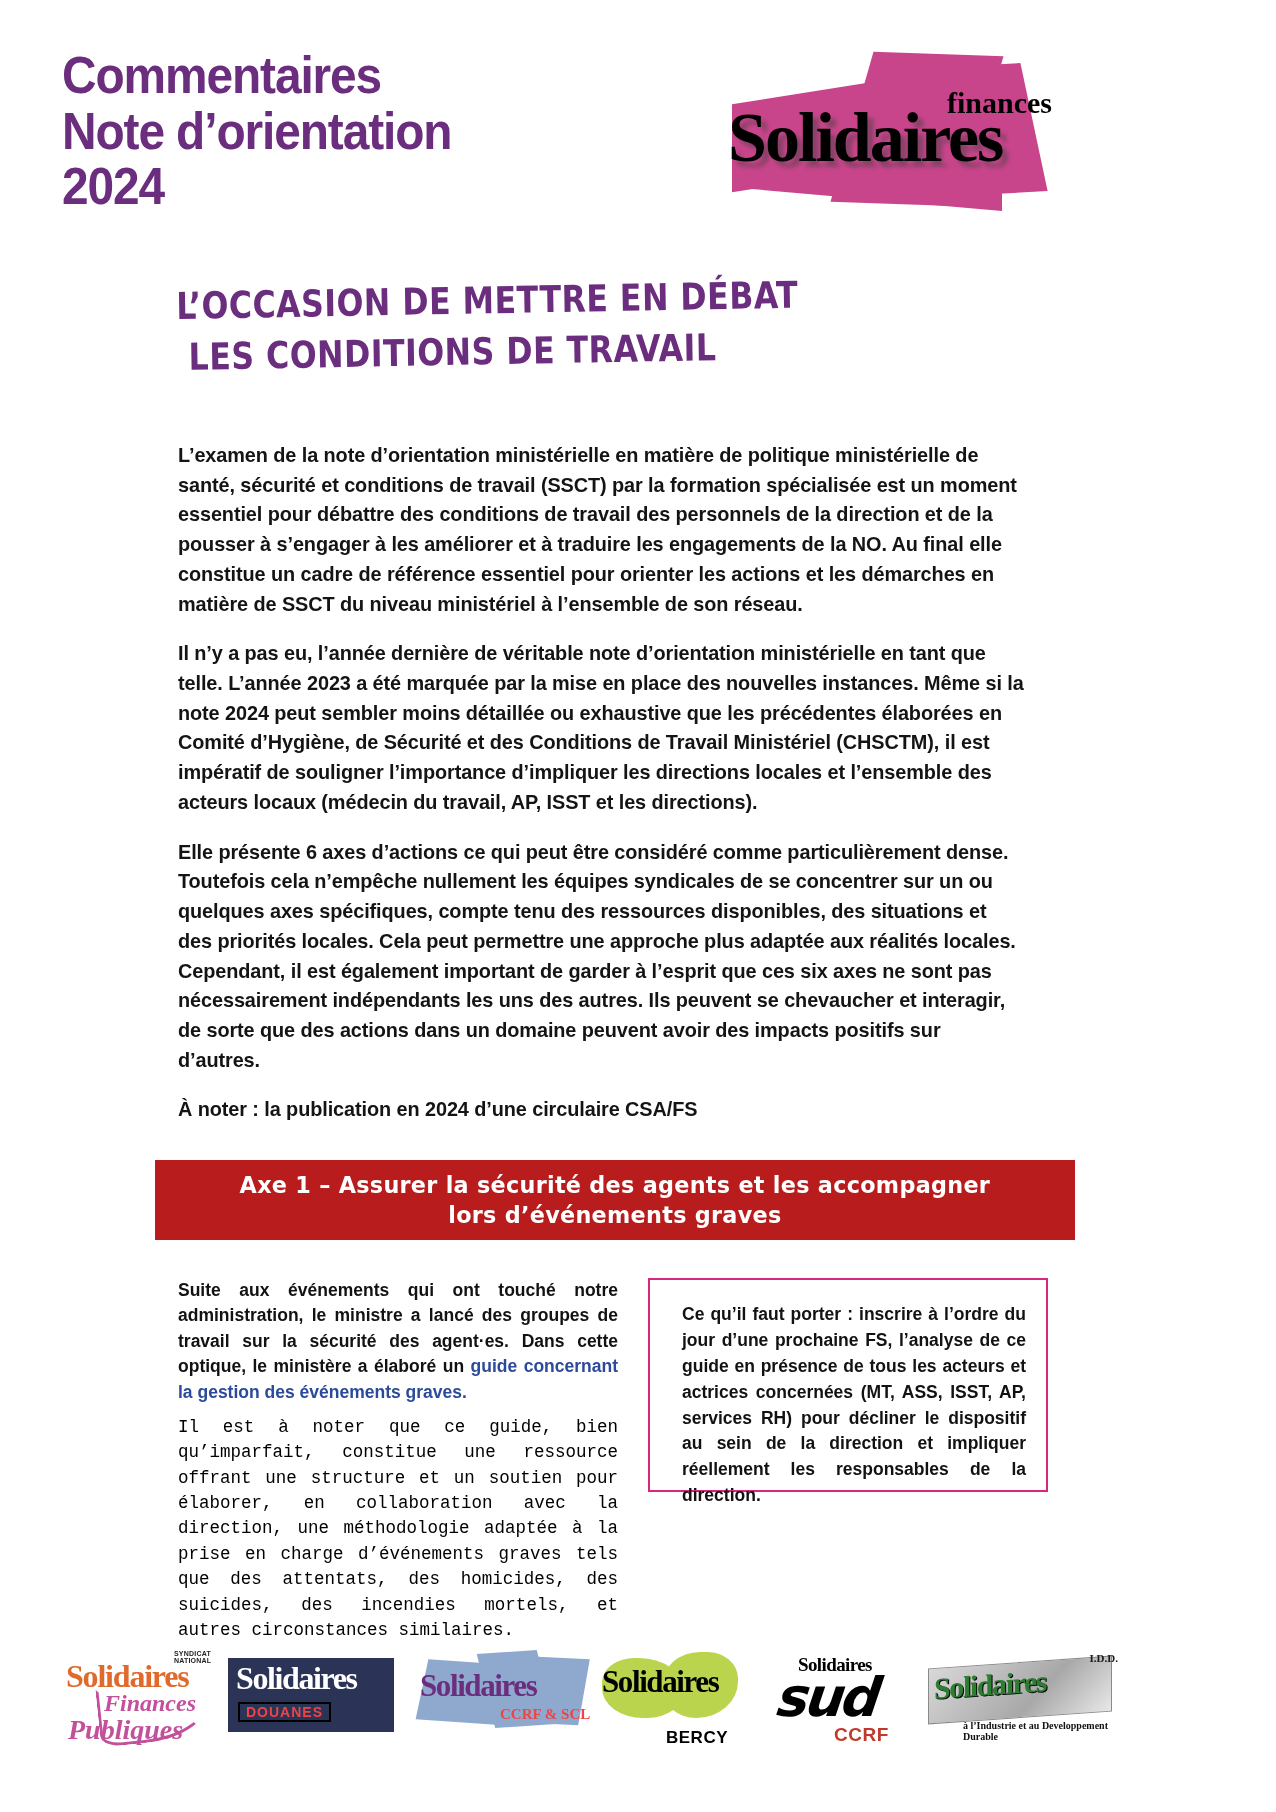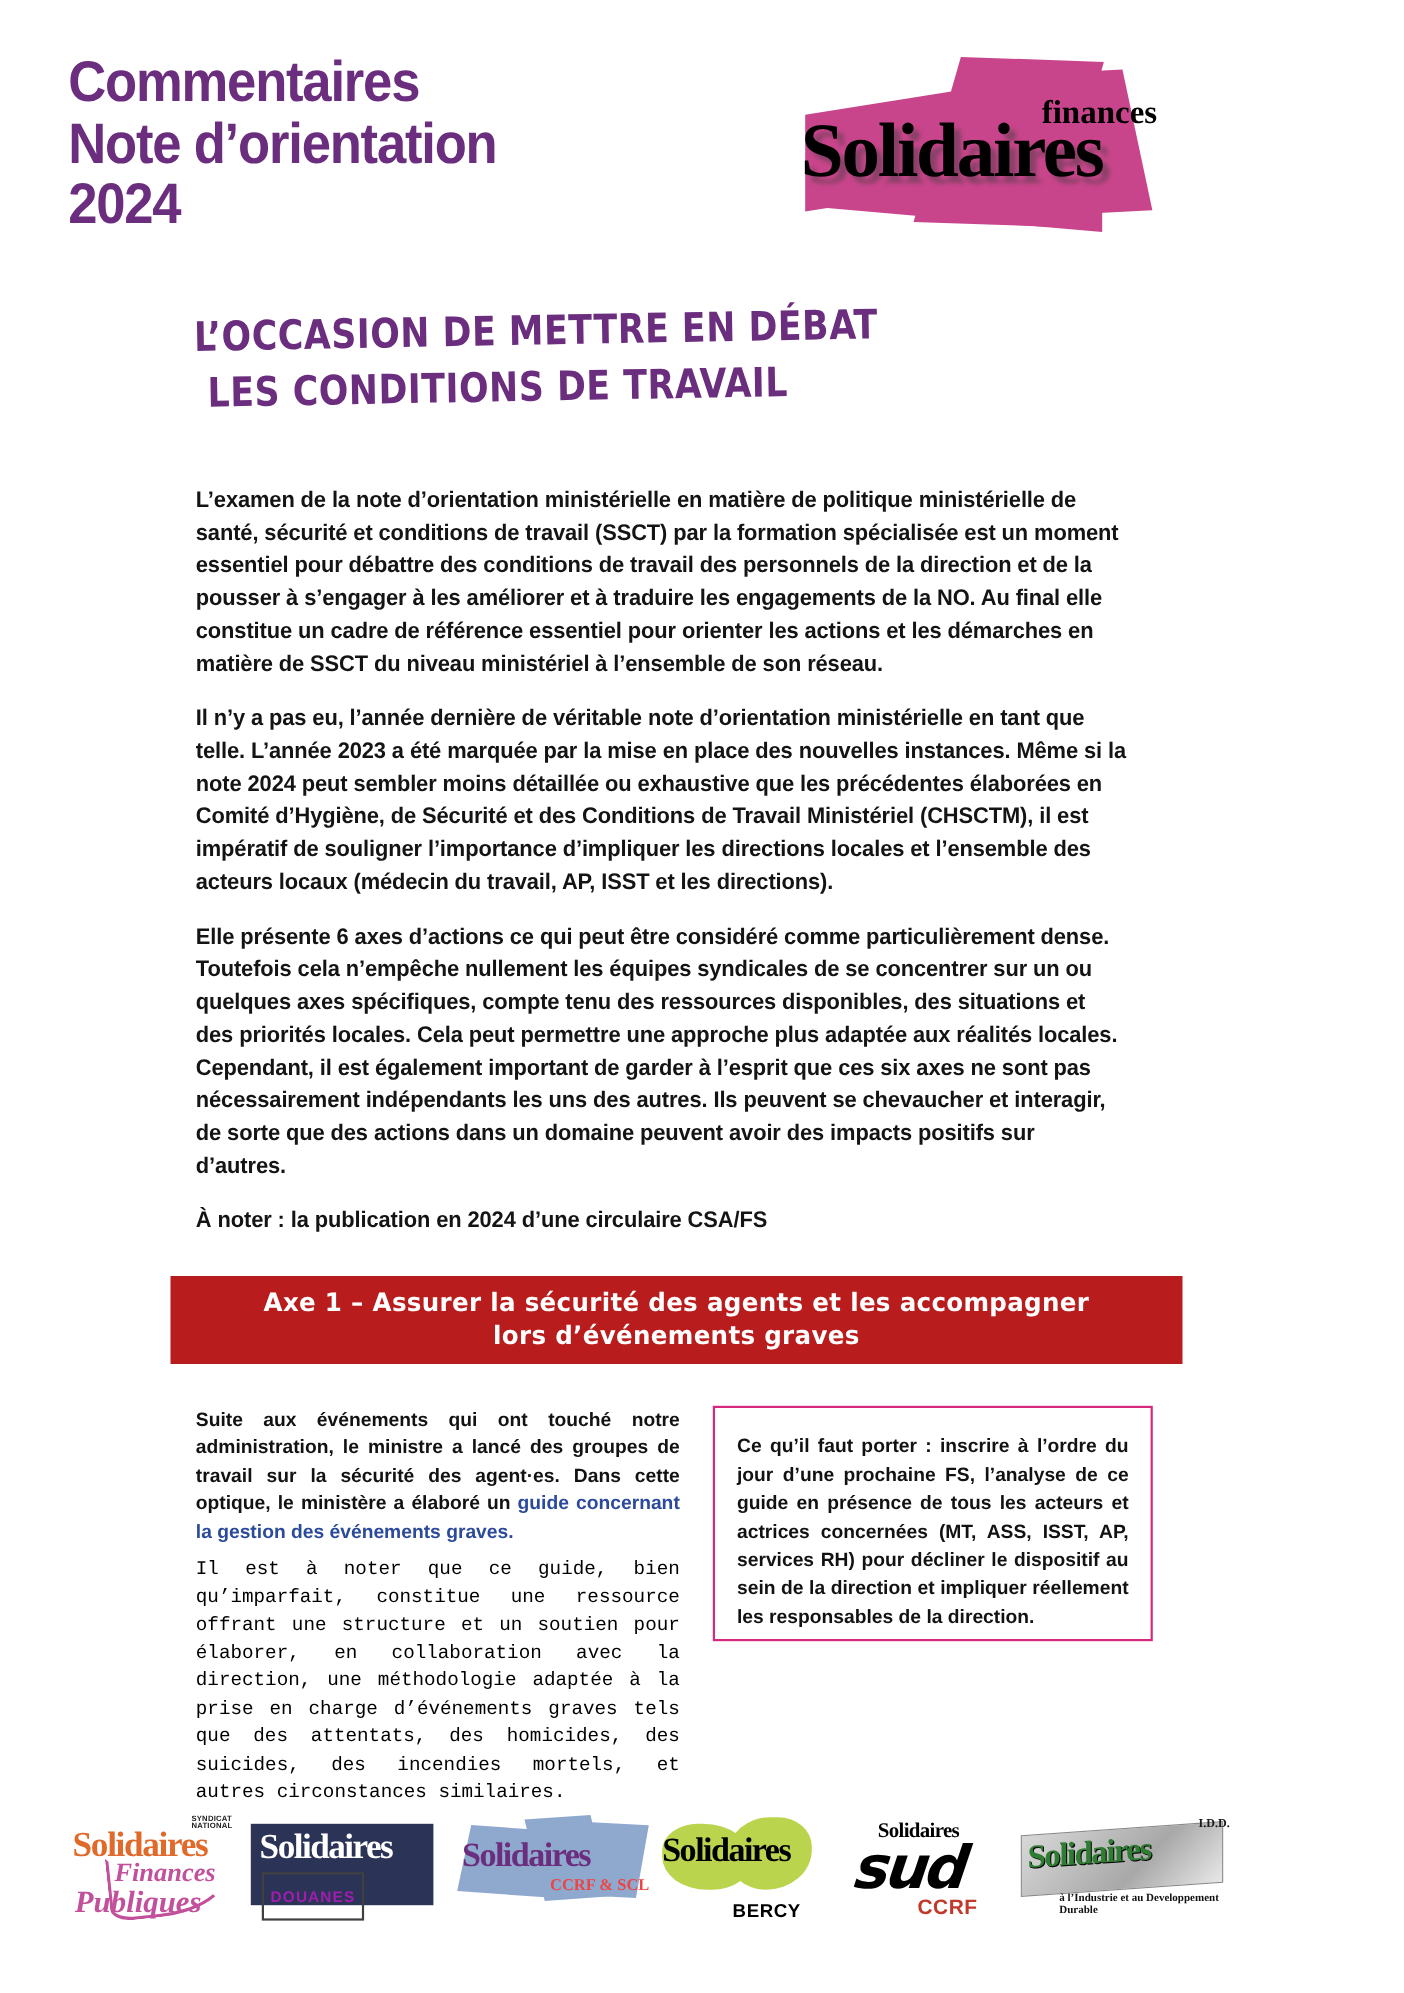--- a/index.html
+++ b/index.html
@@ -183,21 +183,21 @@
     font-weight: normal;
     font-size: 17.5px;
     line-height: 1.45;
     text-align: justify;
     margin: 0;
     color: #000000;
   }
   .callout {
     width: 400px;
     border: 2px solid #D6297E;
-    padding: 22px 20px 26px 20px;
+    padding: 22px 20px 26px 32px;
     box-sizing: border-box;
     height: 214px;
   }
   .callout p {
     margin: 0;
     font-family: "Liberation Sans", sans-serif;
     font-weight: bold;
     font-size: 17.5px;
     line-height: 1.48;
     text-align: justify;
@@ -254,22 +254,22 @@
     width: 166px; height: 74px; background: #2B3457;
   }
   .f2 .name {
     position: absolute; left: 8px; top: 20px;
     font-family: "Liberation Serif", serif; font-weight: bold;
     font-size: 32px; color: #ffffff; letter-spacing: -1.4px;
   }
   .f2 .tag {
     position: absolute; left: 10px; top: 62px;
     font-family: "Liberation Sans", sans-serif; font-weight: bold;
-    font-size: 14px; color: #a21caf; letter-spacing: 1px;
-    border: 2px solid #404040; padding: 12px 6px;
+    font-size: 14px; color: #ef4444; letter-spacing: 1px;
+    border: 2px solid #000000; padding: 0 6px;
   }
 
   
   .f3 { left: 414px; width: 180px; }
   .f3 .blob {
     position: absolute; background: #8FA8CD;
   }
   .f3 .blob.a { left: 8px; top: 22px; width: 80px; height: 60px; transform: skew(-12deg, 4deg); }
   .f3 .blob.b { left: 72px; top: 12px; width: 60px; height: 74px; transform: skew(14deg, -4deg); }
   .f3 .blob.c { left: 118px; top: 18px; width: 52px; height: 66px; transform: skew(-10deg, 3deg); }

